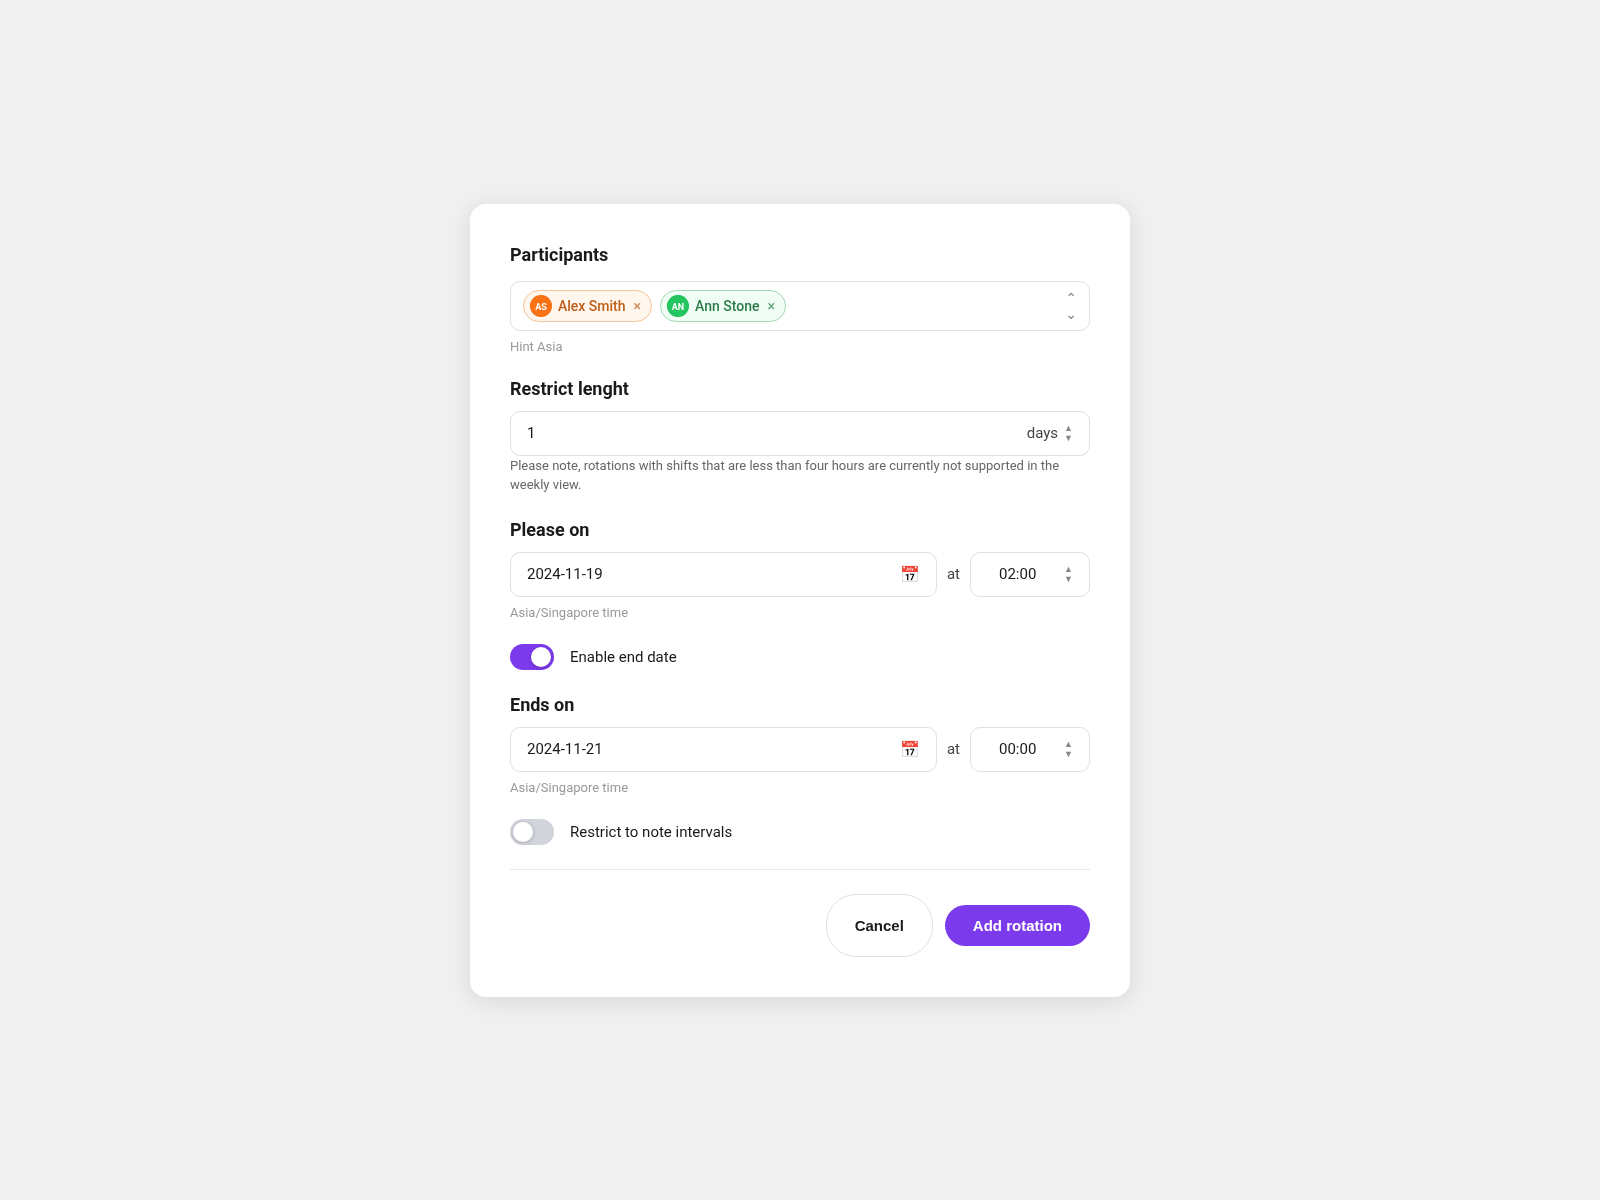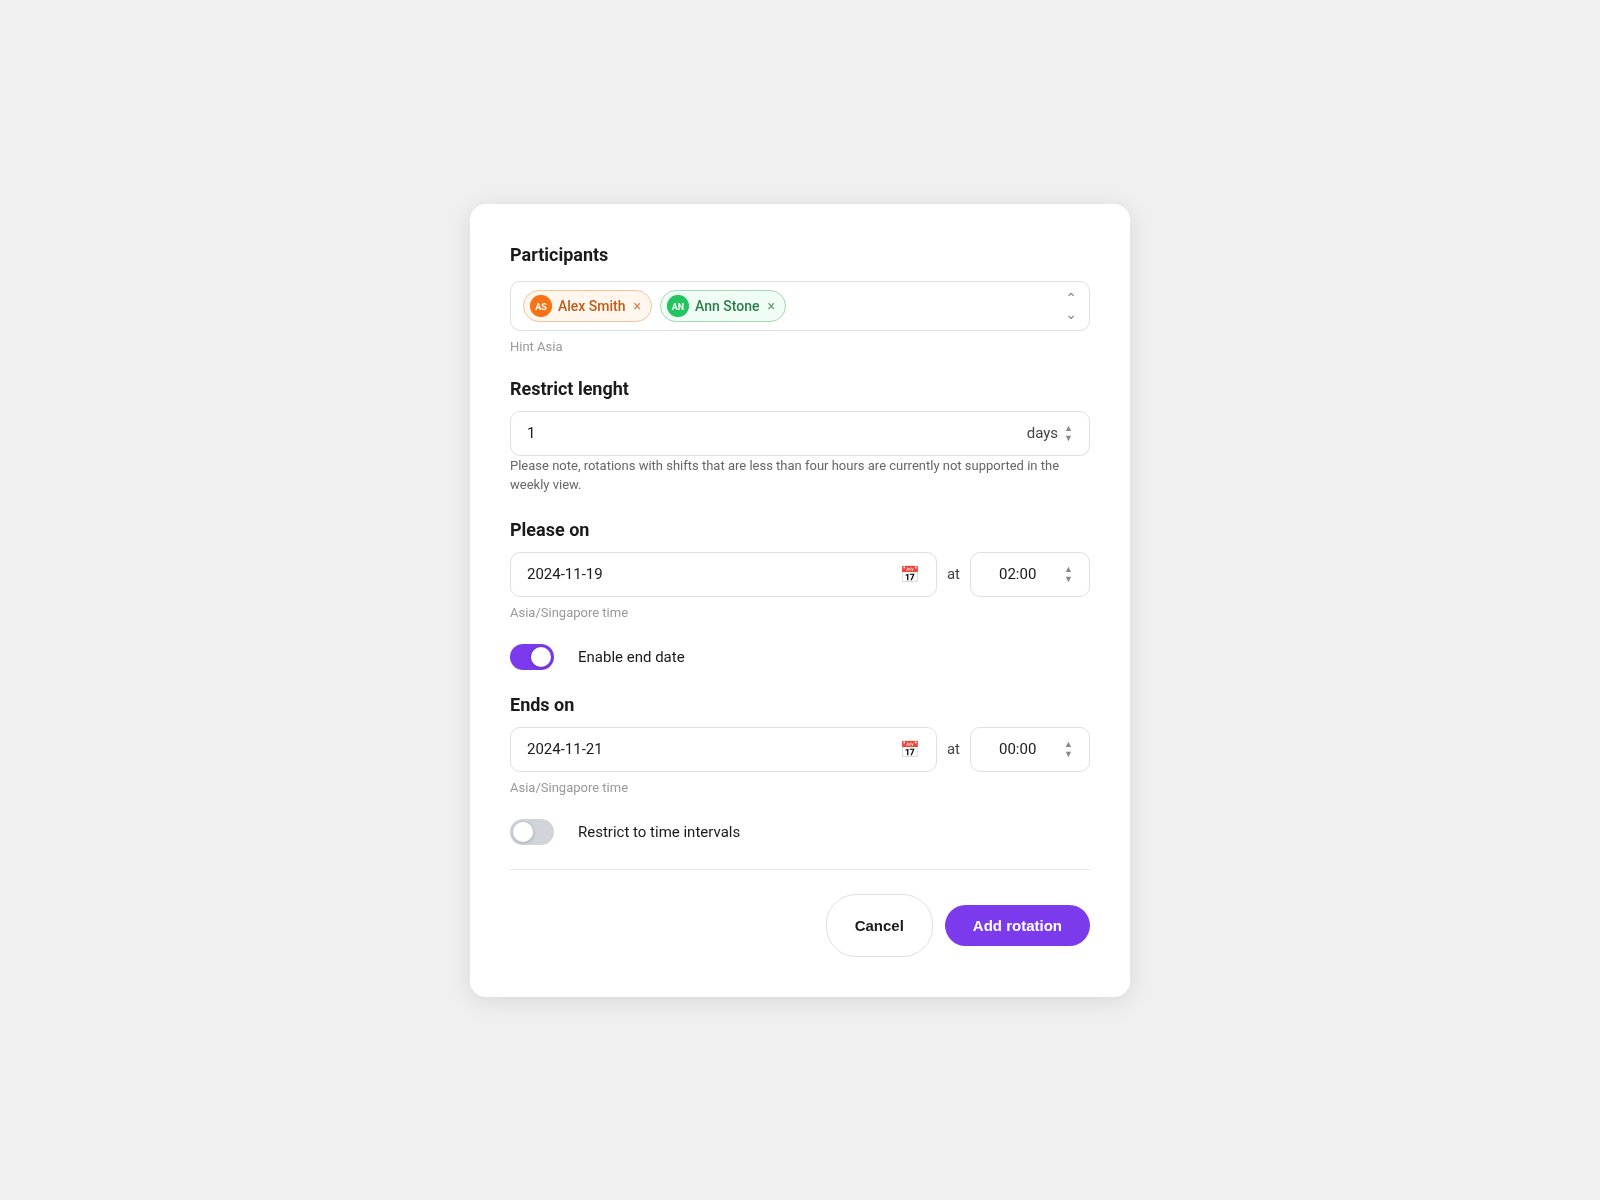--- a/index.html
+++ b/index.html
@@ -191,21 +191,21 @@
     .note-text {
       font-size: 13px;
       color: #666;
       margin-top: 0;
       line-height: 1.5;
     }
 
     .toggle-row {
       display: flex;
       align-items: center;
-      gap: 24px;
+      gap: 16px;
       margin-bottom: 24px;
     }
 
     .toggle {
       position: relative;
       width: 44px;
       height: 26px;
       cursor: pointer;
     }
 
@@ -375,21 +375,21 @@
       </div>
     </div>
     <div class="timezone-hint">Asia/Singapore time</div>
   </div>
 
   <div class="toggle-row">
     <div class="toggle">
       <div class="toggle-track off"></div>
       <div class="toggle-thumb off"></div>
     </div>
-    <span class="toggle-label">Restrict to time intervals</span>
+    <span class="toggle-label">Restrict to note intervals</span>
   </div>
 
   <div class="divider"></div>
 
   <div class="footer-actions">
     <button class="btn-cancel">Cancel</button>
     <button class="btn-add">Add rotation</button>
   </div>
 
 </div>

